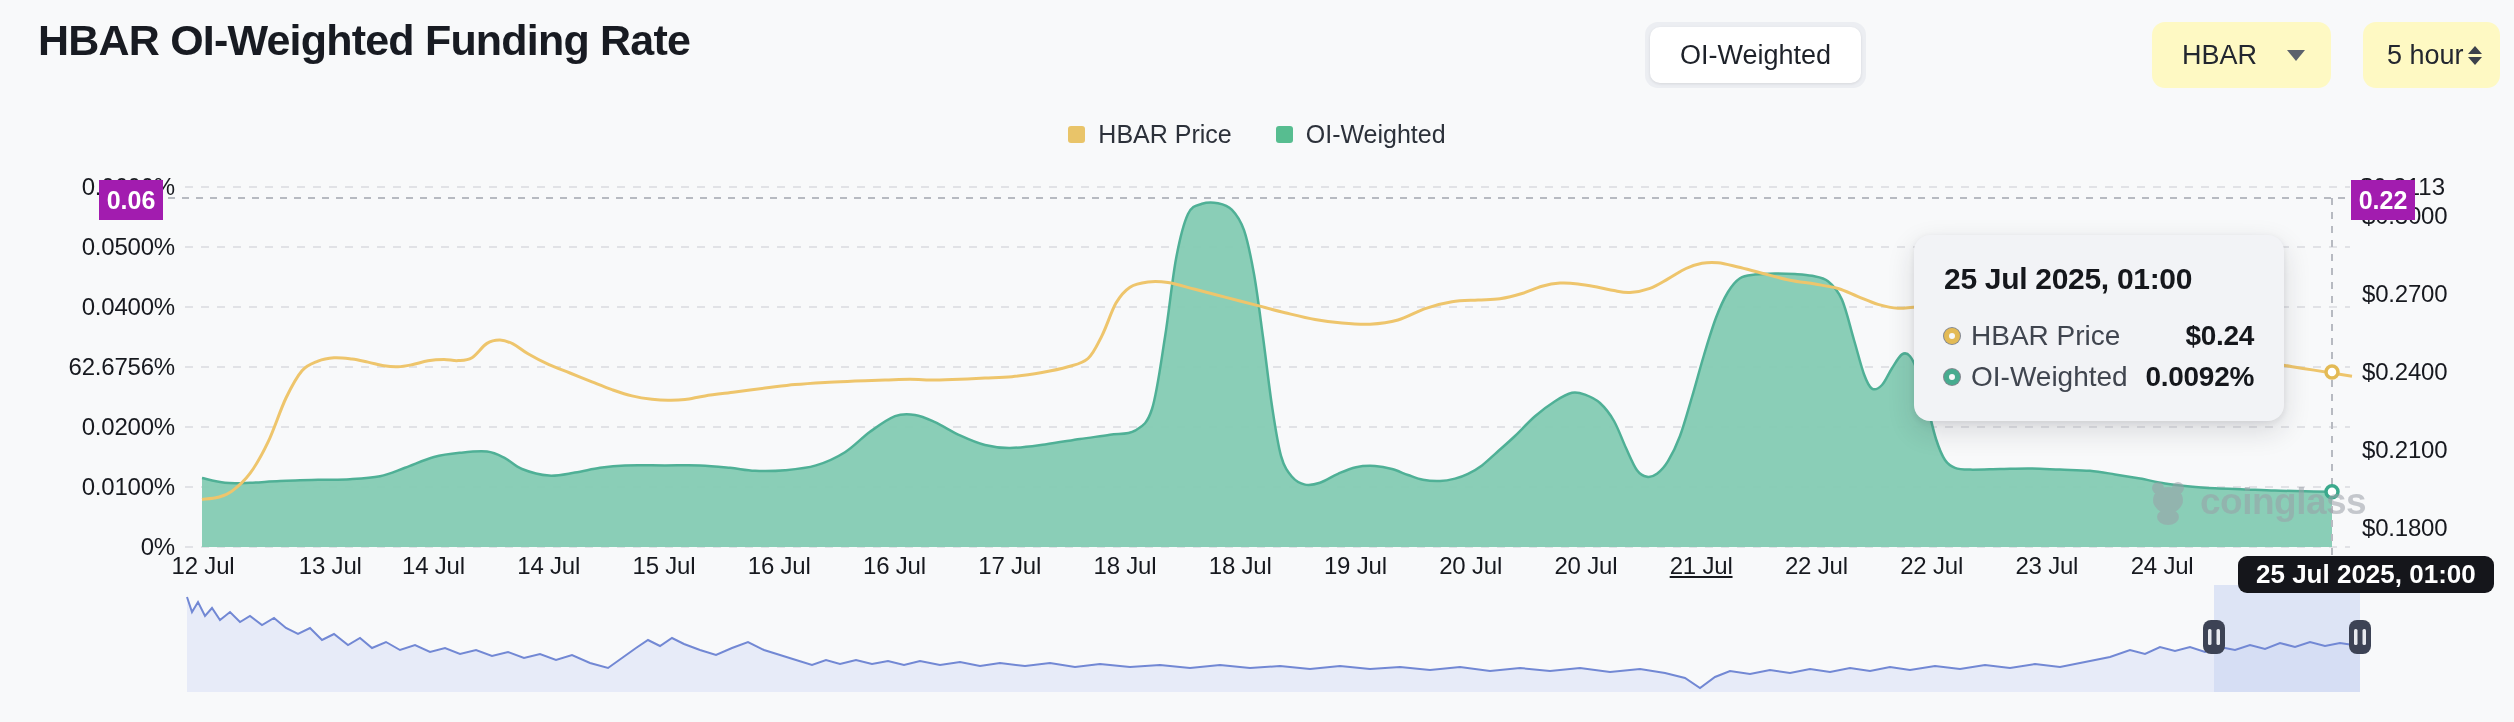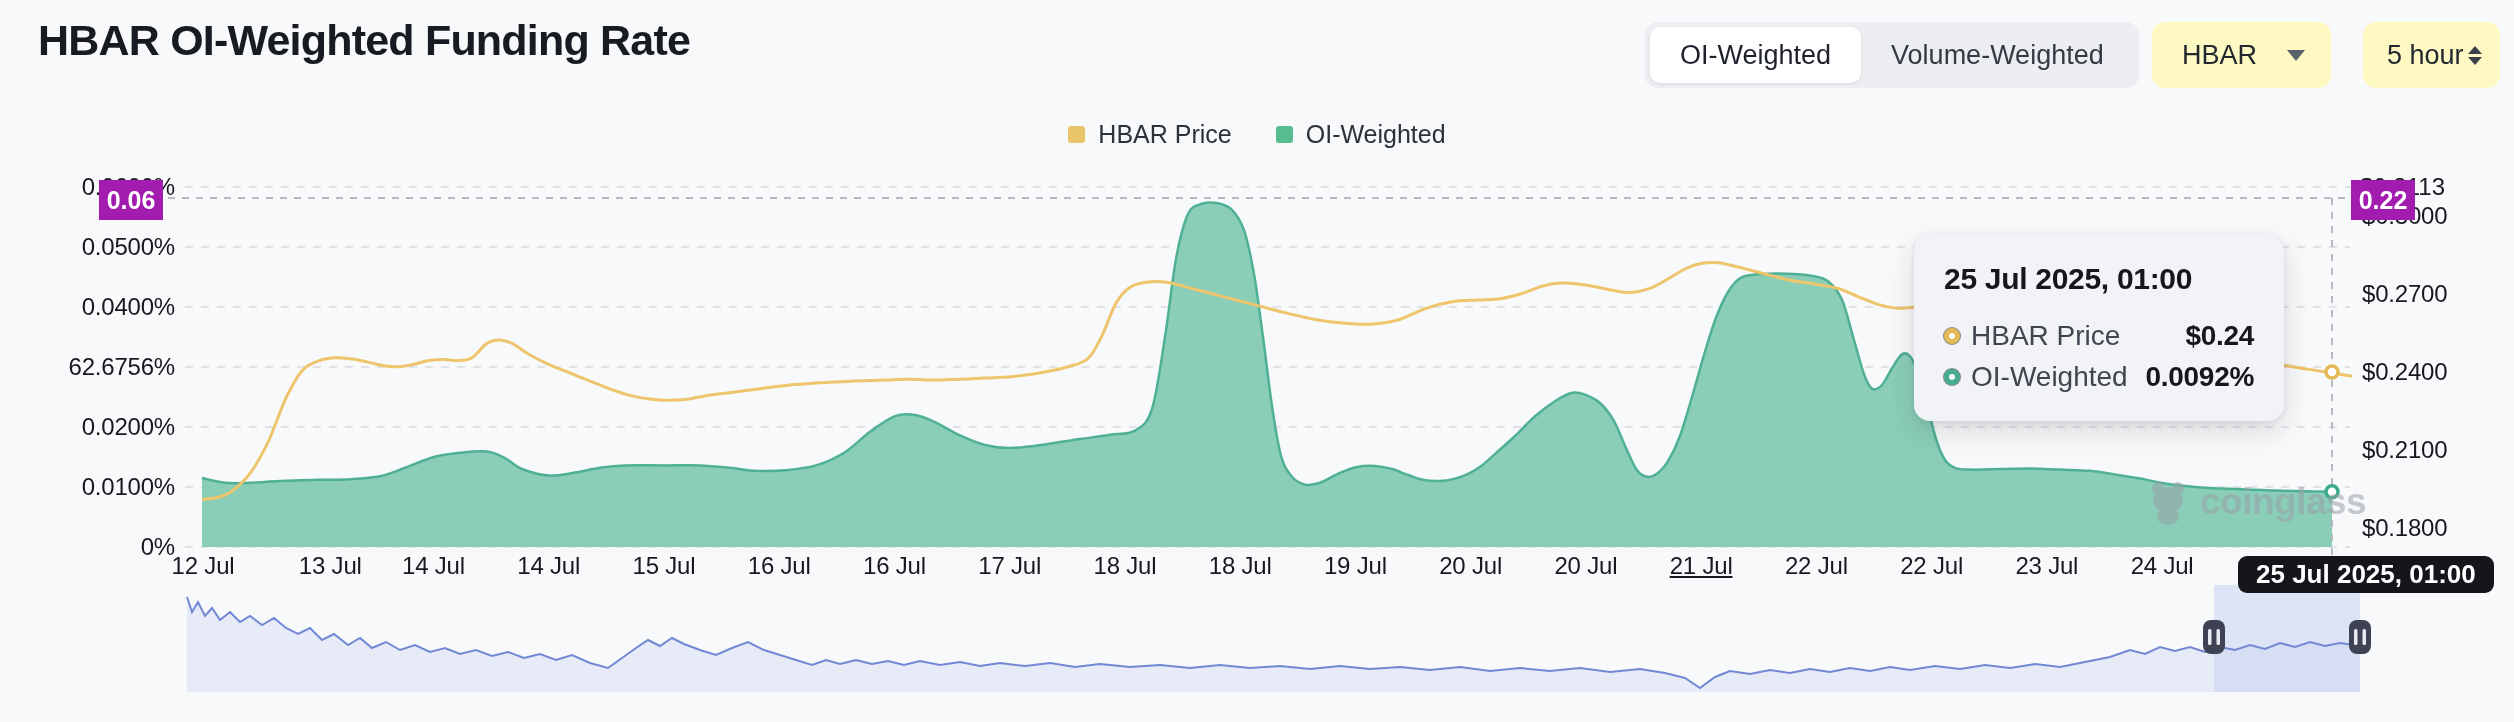--- a/index.html
+++ b/index.html
@@ -80,21 +80,20 @@
     <rect x="2216.5" y="629" width="3.5" height="16" rx="1.5" fill="#e8eaef"></rect>
     <rect class="handle" x="2349" y="620" width="22" height="34" rx="8" fill="#3d4355"></rect>
     <rect x="2354" y="629" width="3.5" height="16" rx="1.5" fill="#e8eaef"></rect>
     <rect x="2362.5" y="629" width="3.5" height="16" rx="1.5" fill="#e8eaef"></rect>
   </svg>
 
 <h1 class="page-title">HBAR OI-Weighted Funding Rate</h1>
 
 <div class="seg">
   <button class="active">OI-Weighted</button>
-  <button>Volume-Weighted</button>
 </div>
 
 <div class="pill symbol">
   <span>HBAR</span>
   <span class="caret"></span>
 </div>
 
 <div class="pill interval">
   <span>5 hour</span>
   <span class="spinner">

